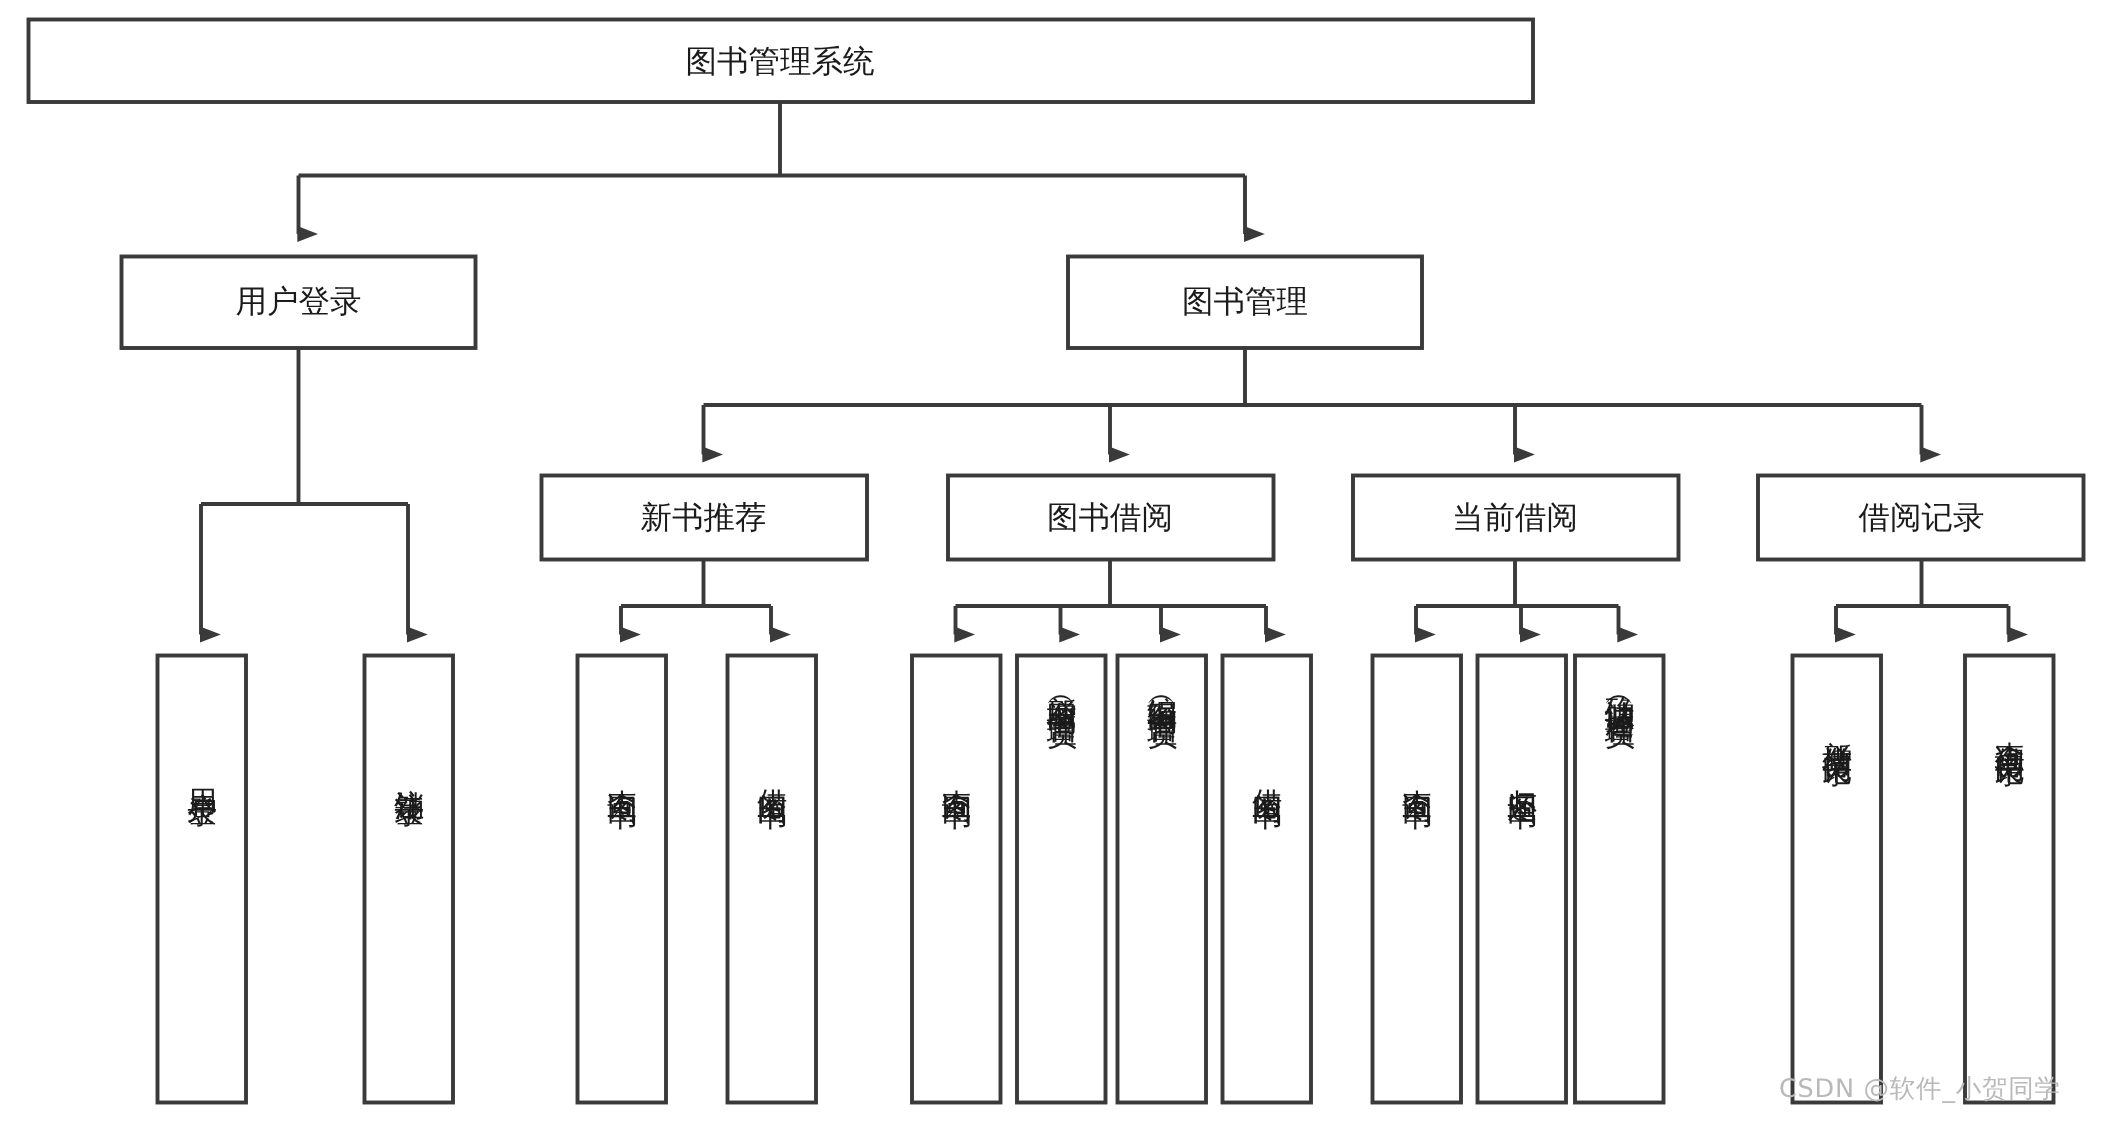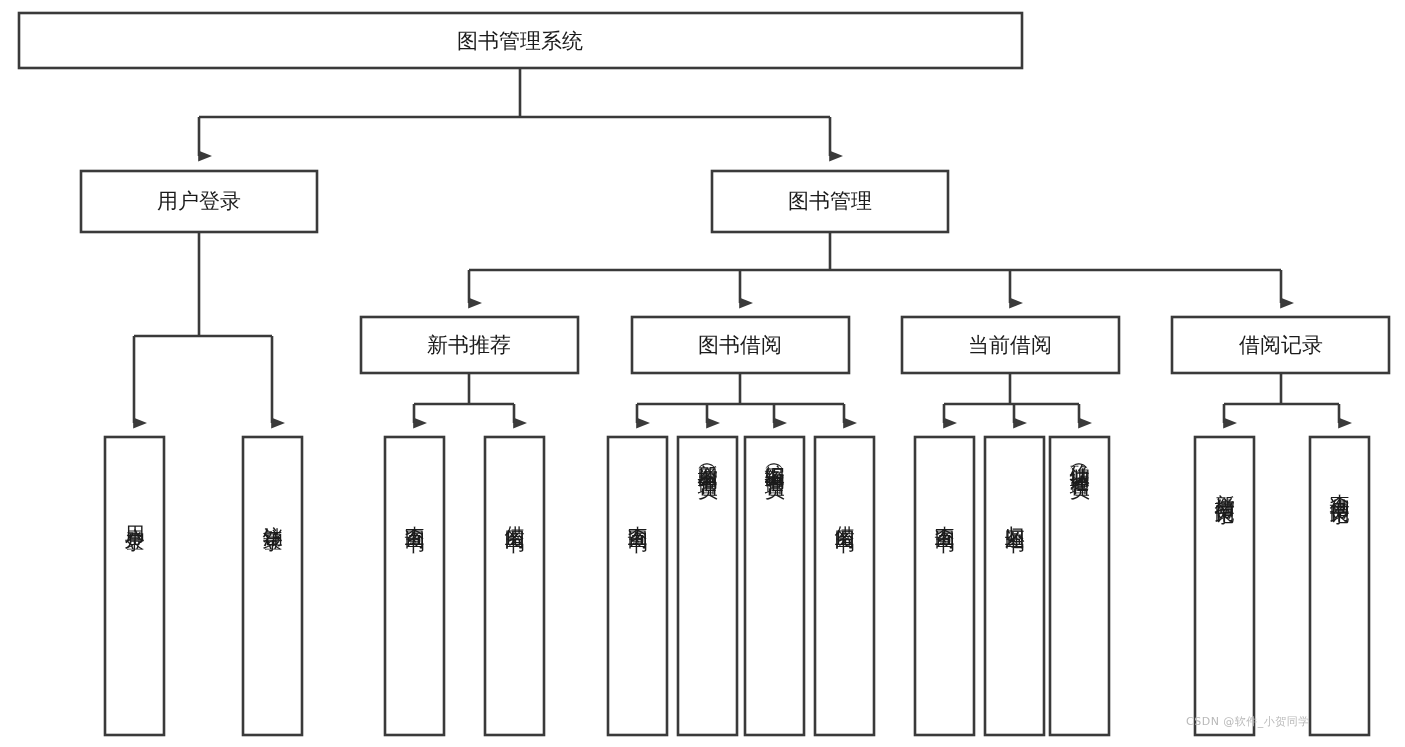--- a/index.html
+++ b/index.html
@@ -34,21 +34,21 @@
     font-size:20px;
     line-height:1.08;
     letter-spacing:2.4px;
     color:#1b1b1b;
     white-space:nowrap;
   }
   #watermark{
     position:absolute;
     left:1186px;top:714px;
     font-family:"DejaVu Sans","Liberation Sans",sans-serif;
-    font-size:11px;
+    font-size:17px;
     color:#b9b9b9;
     white-space:nowrap;
     letter-spacing:0.5px;
   }
 </style>
 </head>
 <body>
 
 <div id="diagram-root">
 

